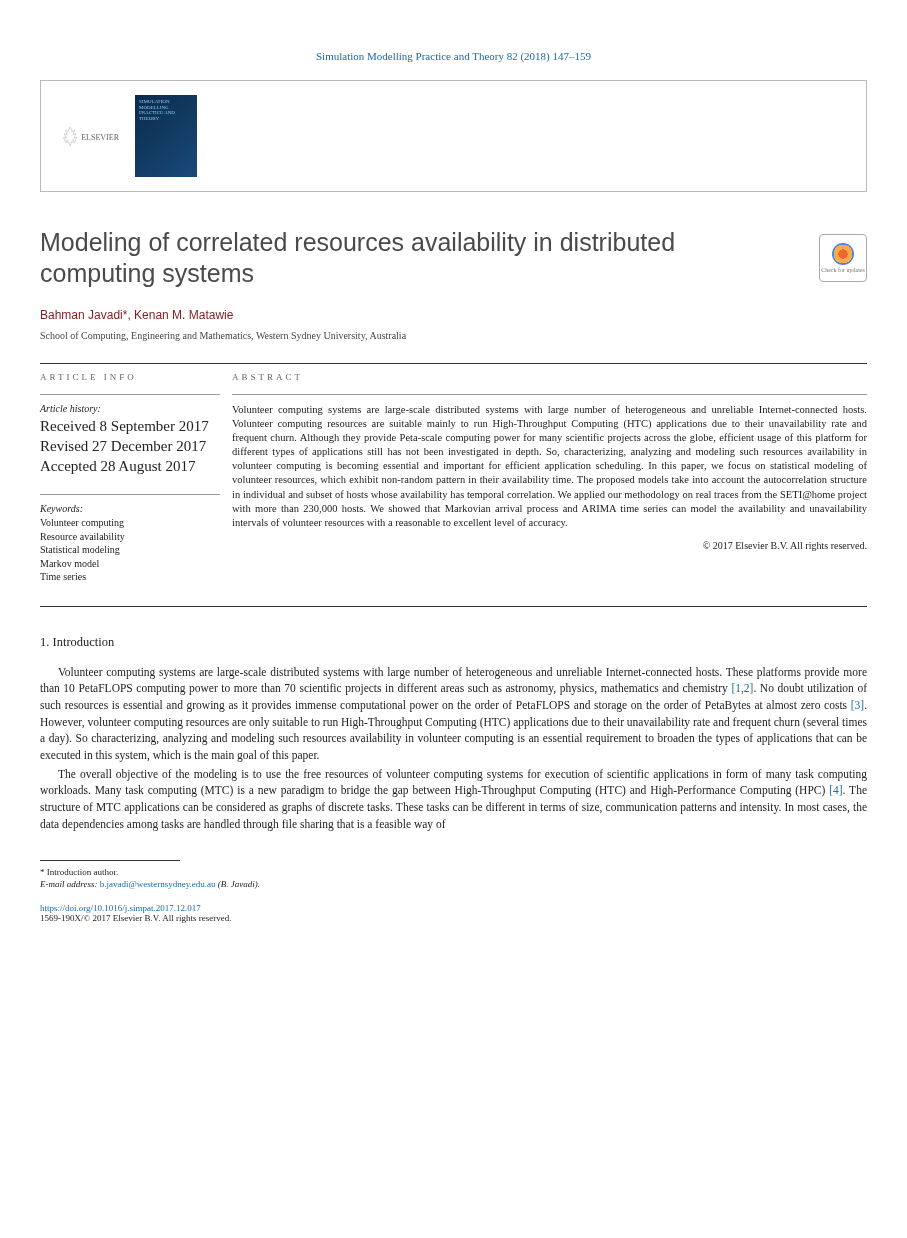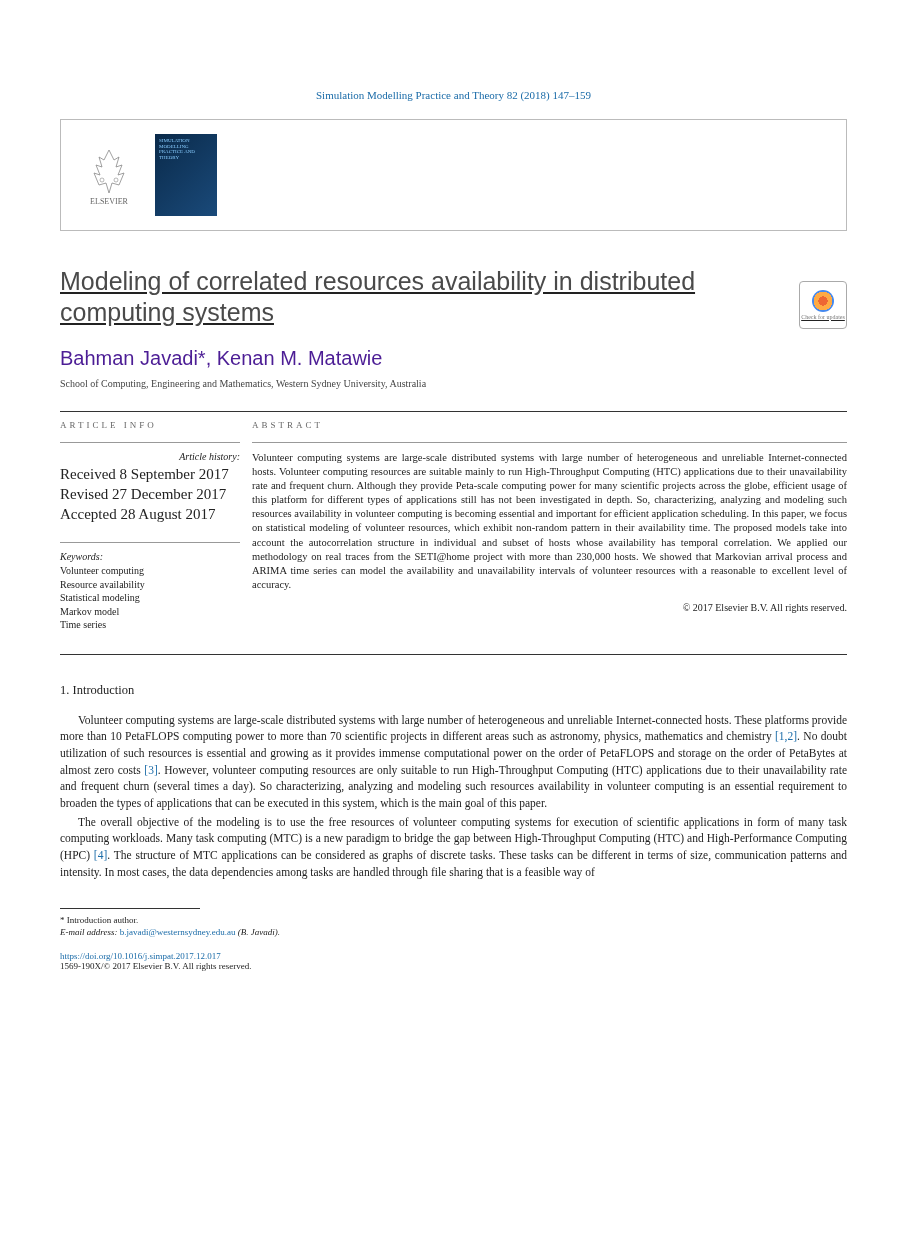--- a/index.html
+++ b/index.html
@@ -1,42 +1,42 @@
 <!DOCTYPE html>
 <html><head>
 <meta charset="utf-8">
 <style>
 * { margin: 0; padding: 0; box-sizing: border-box; }
 body { font-family: Georgia, 'Times New Roman', serif; background: #fff; width: 907px; margin: 0 auto; color: #222; }
-.page { padding: 50px 60px; margin-top: 39px; }
+.page { padding: 50px 40px; }
 .citation { text-align: center; font-size: 11px; color: #1a6ba8; margin-bottom: 18px; }
 .header-box { border: 1px solid #bbb; padding: 14px 18px; display: flex; align-items: center; gap: 16px; margin-bottom: 35px; }
-.elsevier-logo { width: 60px; height: 70px; display: flex; flex-direction: column; align-items: center; justify-content: center; }
+.elsevier-logo { width: 60px; height: 70px; display: flex; align-items: center; justify-content: center; }
 .elsevier-tree { width: 50px; height: 50px; }
 .elsevier-label { font-size: 8px; text-align: center; color: #666; margin-top: 2px; }
 .header-center { flex: 1; text-align: center; }
 .contents-line { font-size: 10px; color: #555; margin-bottom: 8px; }
 .contents-line a { color: #1a6ba8; text-decoration: none; }
 .journal-name { font-size: 22px; color: #5a5a5a; font-weight: normal; margin-bottom: 10px; font-family: 'Helvetica Neue', Arial, sans-serif; }
 .homepage-line { font-size: 10px; color: #555; }
 .homepage-line a { color: #1a6ba8; text-decoration: none; }
 .cover-thumb { width: 62px; height: 82px; background: linear-gradient(135deg, #0a2a4a 0%, #1a4a7a 100%); display: flex; align-items: flex-start; justify-content: flex-start; padding: 4px; color: #8cf; font-size: 5px; line-height: 1.1; }
-.title-row { display: flex; align-items: flex-end; gap: 36px; margin-bottom: 18px; text-decoration: underline; }
+.title-row { display: flex; align-items: center; gap: 36px; margin-bottom: 18px; }
 .article-title { font-size: 25px; color: #4a4a4a; font-weight: normal; line-height: 1.25; flex: 1; font-family: 'Helvetica Neue', Arial, sans-serif; }
 .updates-badge { width: 48px; height: 48px; border: 1px solid #aaa; border-radius: 4px; display: flex; flex-direction: column; align-items: center; justify-content: center; font-size: 6px; color: #777; }
 .updates-icon { width: 22px; height: 22px; background: radial-gradient(circle, #e63 30%, #fa4 30%, #fa4 60%, #48e 60%); border-radius: 50%; margin-bottom: 2px; }
-.authors { font-size: 20px; color: #4c1d95; margin-bottom: 8px; font-family: 'Helvetica Neue', Arial, sans-serif; }
+.authors { font-size: 12px; color: #7f1d1d; margin-bottom: 8px; font-family: 'Helvetica Neue', Arial, sans-serif; }
 .affiliation { font-size: 10px; color: #444; margin-bottom: 22px; }
 .divider { border: none; border-top: 1px solid #333; margin: 0; }
 .two-col { display: flex; gap: 12px; margin-top: 8px; margin-bottom: 22px; }
 .left-col { width: 180px; font-size: 10px; }
 .right-col { flex: 1; font-size: 10.5px; }
 .section-label { letter-spacing: 3px; font-size: 9px; color: #666; text-transform: uppercase; margin-bottom: 10px; }
 .history-block { margin-bottom: 18px; }
-.history-label { font-style: italic; margin-bottom: 2px; text-align: right; }
+.history-label { font-style: italic; margin-bottom: 2px; }
 .history-item { font-size: 15px; line-height: 1.35; }
 .hr-thin { border: none; border-top: 0.5px solid #999; margin: 12px 0 8px; }
 .keywords-label { font-style: italic; margin-bottom: 2px; }
 .keyword { font-size: 10px; line-height: 1.35; }
 .abstract-text { text-align: justify; line-height: 1.35; margin-bottom: 10px; }
 .copyright { text-align: right; font-size: 10px; margin-top: 8px; }
 .section-heading { font-size: 12.5px; font-weight: normal; margin: 28px 0 14px; }
 .body-para { font-size: 11.5px; line-height: 1.45; text-align: justify; text-indent: 18px; margin-bottom: 2px; }
 .body-para .ref { color: #1a6ba8; }
 .footer-divider { border: none; border-top: 0.5px solid #333; margin-top: 28px; width: 140px; }

